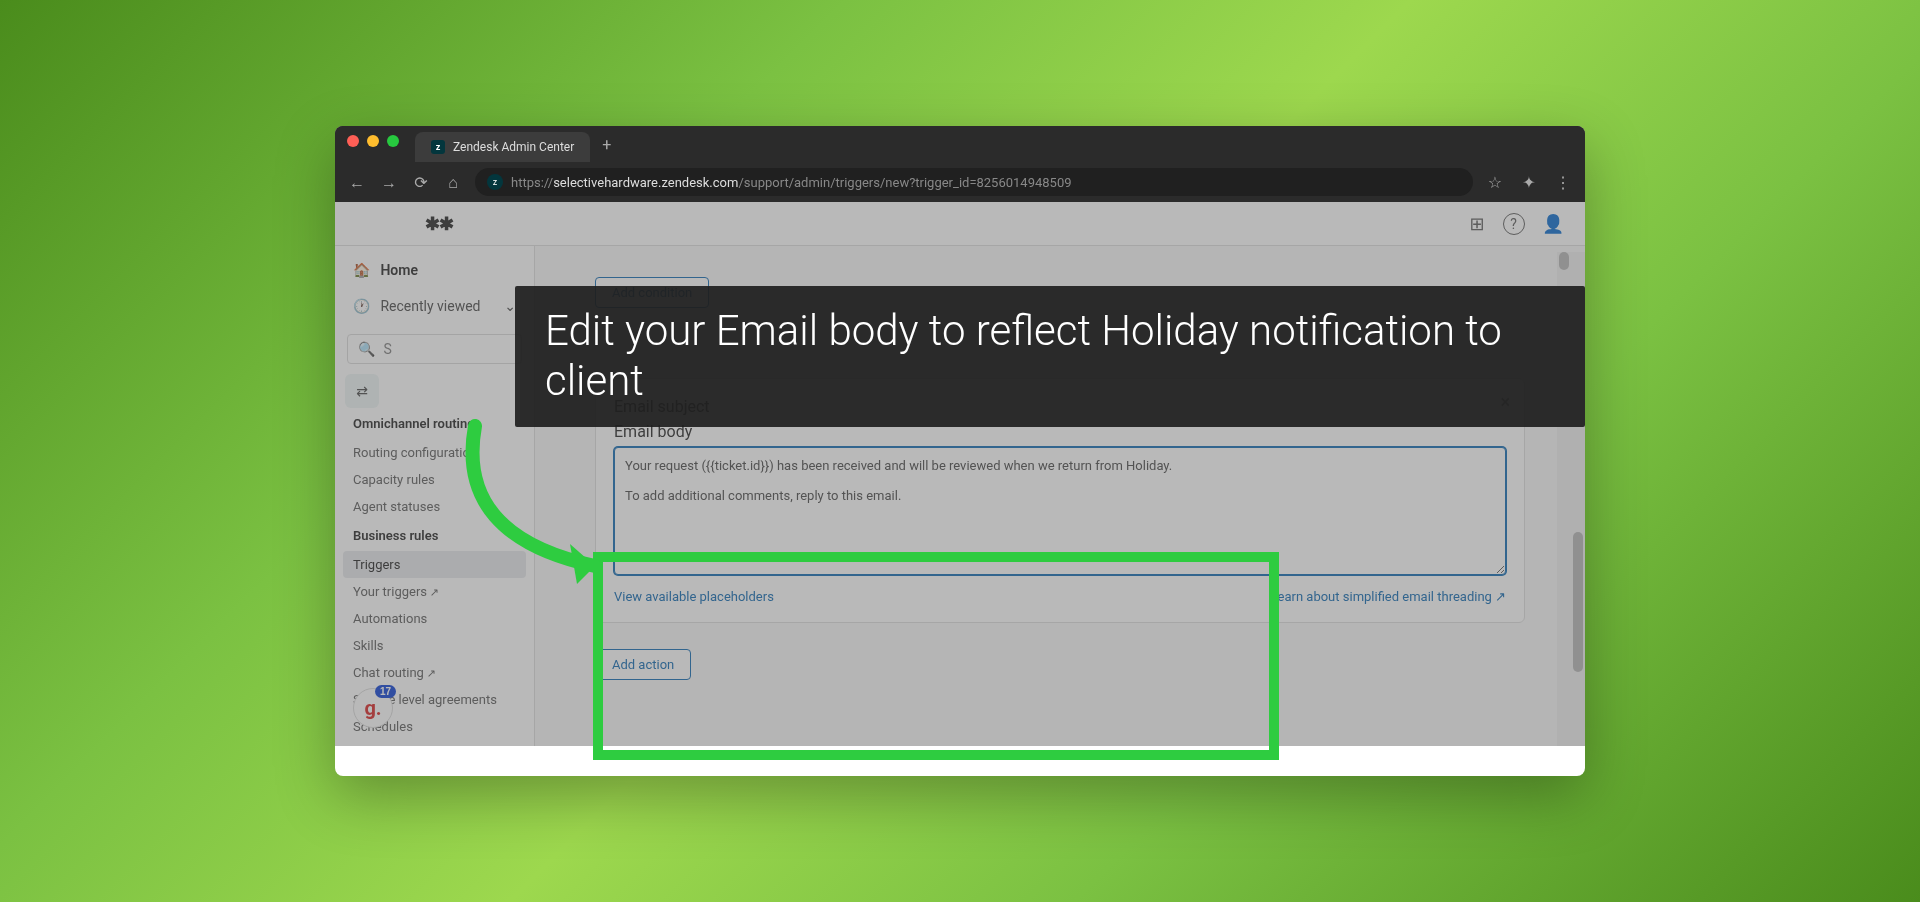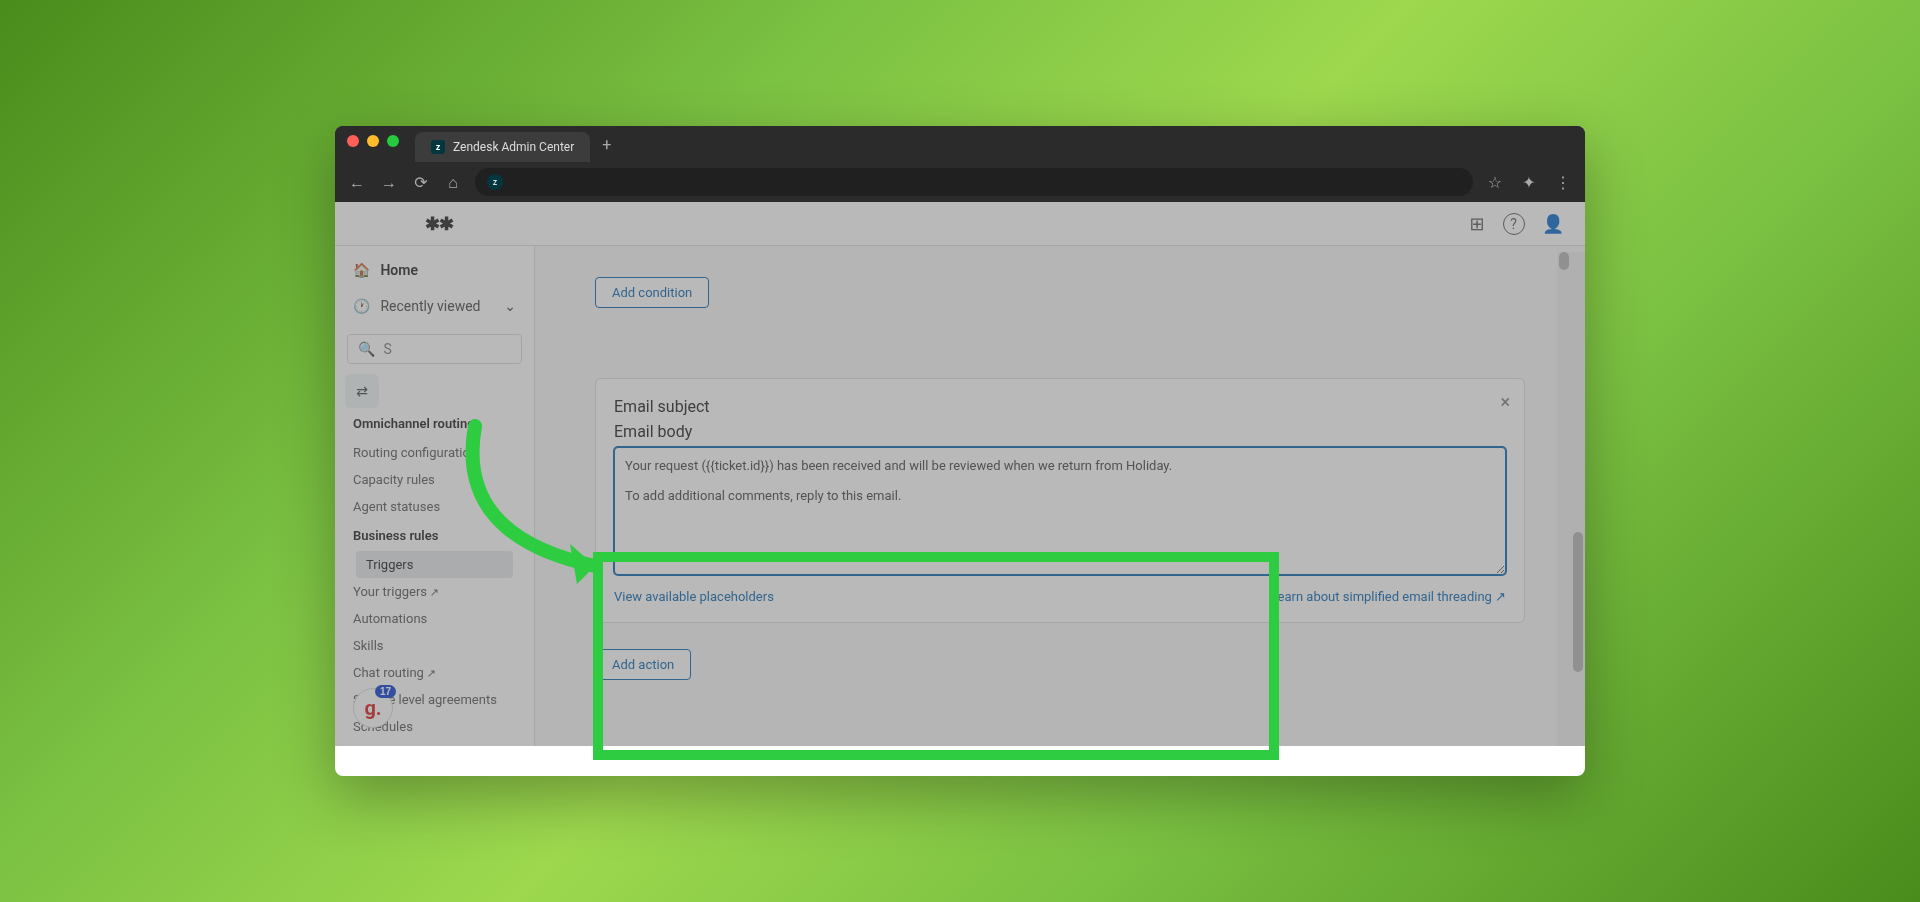--- a/index.html
+++ b/index.html
@@ -27,21 +27,21 @@
 .zendesk-logo { font-size: 18px; font-weight: bold; color: #333; margin-left: 70px; letter-spacing: -1px; }
 .header-right { display: flex; gap: 18px; align-items: center; color: #666; }
 .header-icon { font-size: 18px; cursor: pointer; }
 .sidebar { width: 200px; background: #fff; border-right: 1px solid #e0e0e0; padding-top: 50px; font-size: 14px; color: #555; overflow: hidden; position: relative; }
 .side-item { padding: 10px 18px; display: flex; align-items: center; gap: 10px; cursor: pointer; }
 .side-item.bold { font-weight: 600; color: #333; }
 .side-search { margin: 10px 12px; padding: 6px 10px; border: 1px solid #ddd; border-radius: 4px; display: flex; align-items: center; gap: 8px; color: #888; }
 .side-iconbox { width: 34px; height: 34px; background: #eef5f5; border-radius: 6px; display: flex; align-items: center; justify-content: center; margin-left: 10px; color: #555; }
 .side-section { padding: 8px 18px; font-weight: 600; color: #333; font-size: 13px; }
 .side-link { padding: 6px 18px; color: #666; font-size: 13px; cursor: pointer; }
-.side-link.active { background: #e8eaed; color: #333; border-radius: 4px; margin: 0 21px; padding: 6px 10px; }
+.side-link.active { background: #e8eaed; color: #333; border-radius: 4px; margin: 0 8px; padding: 6px 10px; }
 .side-link.ext::after { content: " ↗"; font-size: 11px; }
 .badge-icon { position: absolute; bottom: 18px; left: 18px; width: 40px; height: 40px; background: #fff; border: 1px solid #ddd; border-radius: 50%; display: flex; align-items: center; justify-content: center; font-size: 20px; color: #d33; font-weight: bold; font-family: Georgia, serif; }
 .badge-count { position: absolute; top: -4px; right: -4px; background: #1d4ed8; color: #fff; font-size: 10px; border-radius: 10px; padding: 1px 5px; font-family: sans-serif; }
 .main { flex: 1; background: #f8f8f8; padding-top: 65px; overflow: hidden; position: relative; }
 .form-area { padding: 10px 60px; }
 .btn-outline { border: 1px solid #1f73b7; color: #1f73b7; background: #fff; padding: 7px 16px; border-radius: 4px; font-size: 13px; cursor: pointer; }
 .card { background: #fff; border: 1px solid #e0e0e0; border-radius: 6px; padding: 18px; margin-top: 18px; position: relative; }
 .card-close { position: absolute; top: 12px; right: 14px; font-size: 18px; color: #888; cursor: pointer; }
 .field-label { font-size: 16px; font-weight: 400; color: #333; margin-bottom: 6px; }
 .field-label:first-child { margin-top: 0; }
@@ -75,20 +75,21 @@
     </div>
     <div class="new-tab">+</div>
   </div>
   <div class="addr-bar">
     <span class="nav-icon">←</span>
     <span class="nav-icon">→</span>
     <span class="nav-icon">⟳</span>
     <span class="nav-icon">⌂</span>
     <div class="url-field">
       <span class="url-lock">z</span>
+      <span class="url-text">https://<span class="url-domain">selectivehardware.zendesk.com</span><span>/support/admin/triggers/new?trigger_id=8256014948509</span></span>
     </div>
     <div class="addr-right">
       <span class="nav-icon">☆</span>
       <span class="nav-icon">✦</span>
       <span class="nav-icon">⋮</span>
     </div>
   </div>
 
   <div class="content-area">
     <div class="top-header">
@@ -161,18 +162,21 @@
       </div>
       <div class="scroll-track" style="right:14px;">
         <div class="scroll-thumb" style="top:0;height:18px;"></div>
       </div>
     </div>
 
     <div class="overlay"></div>
     <div class="highlight-box" style="top:350px;left:258px;width:686px;height:208px;"></div>
   </div>
 
+  <div class="callout">
+    <span>Edit your Email body to reflect Holiday notification to client</span>
+  </div>
 
   <svg class="arrow-svg" style="top:290px;left:100px;width:200px;height:180px;">
     <path d="M 40 10 Q 20 120 160 150" stroke="#2ecc40" stroke-width="14" fill="none" stroke-linecap="round"></path>
     <path d="M 160 150 L 135 128 L 142 168 Z" fill="#2ecc40"></path>
   </svg>
 </div>
 
 </body></html>

